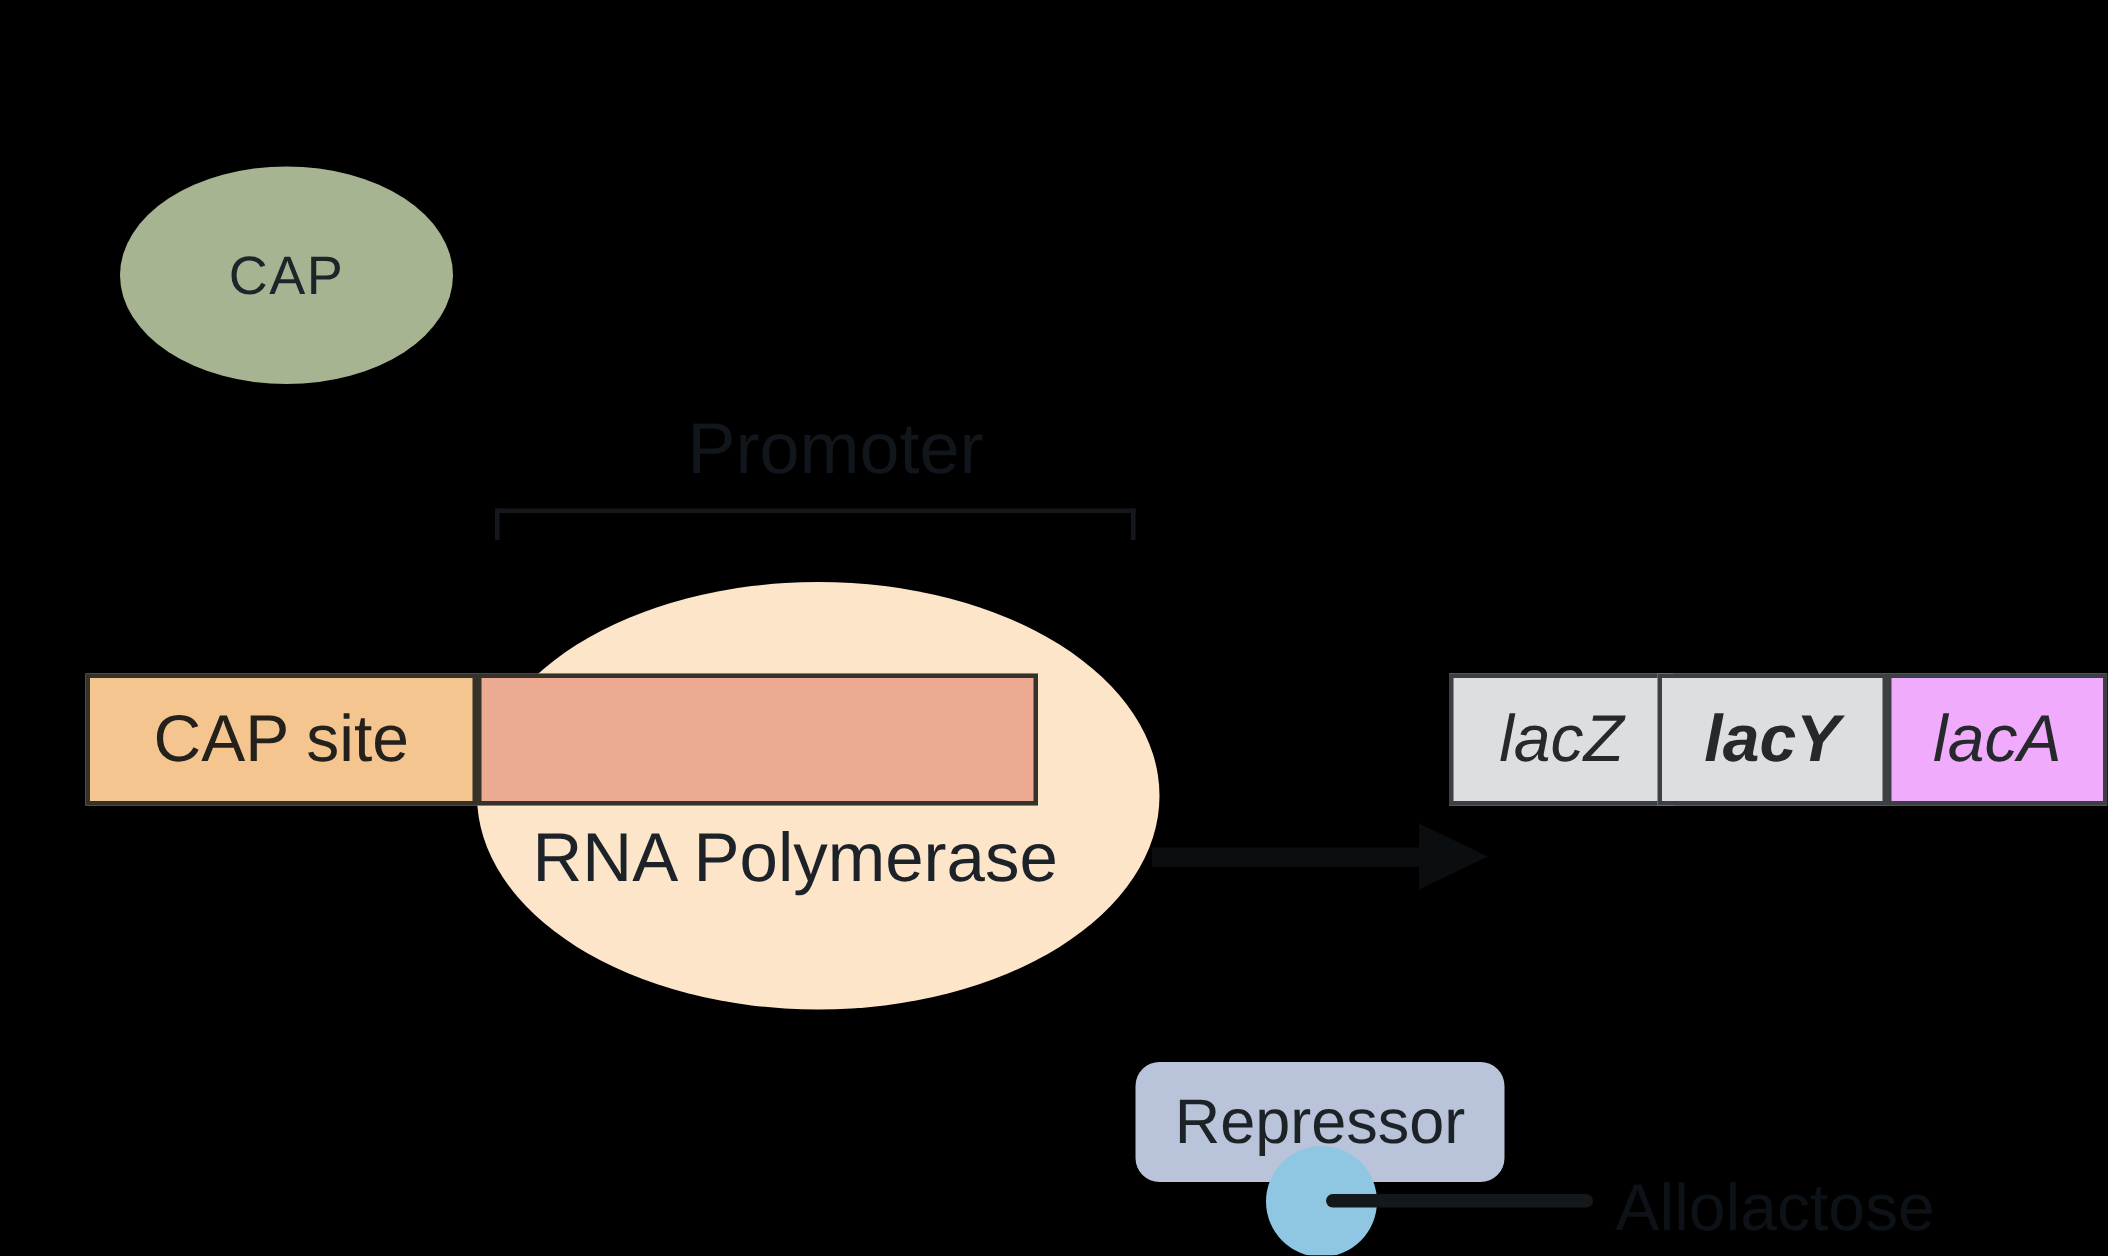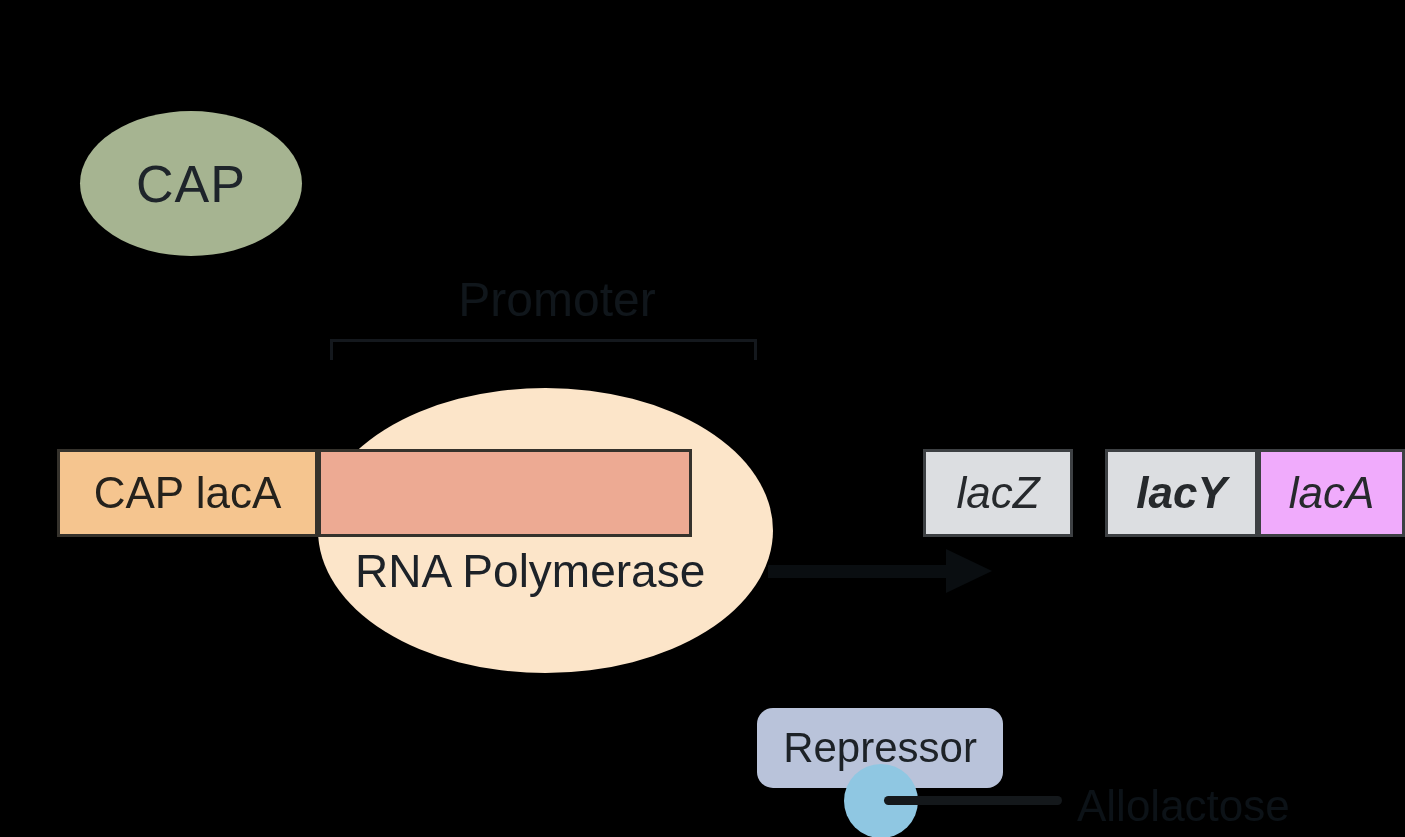--- a/index.html
+++ b/index.html
@@ -6,21 +6,21 @@
   #stage{
     position:relative;width:1405px;height:837px;background:#000000;
     overflow:hidden;font-family:"Liberation Sans",sans-serif;
   }
   
   .cap-ellipse{
     position:absolute;left:80px;top:111px;width:222px;height:145px;
     border-radius:50%;background:#a6b491;display:flex;align-items:center;
     justify-content:center;z-index:3;
   }
-  .cap-ellipse span{font-size:52px;color:#1e242a;letter-spacing:1px;}
+  .cap-ellipse span{font-size:36px;color:#1e242a;letter-spacing:1px;}
   
   .promoter-label{
     position:absolute;left:445px;top:272px;width:224px;text-align:center;
     font-size:48px;color:#10161b;z-index:3;
   }
   .promoter-bracket{
     position:absolute;left:330px;top:339px;width:421px;height:18px;
     border-top:3px solid #14181d;border-left:3px solid #14181d;
     border-right:3px solid #14181d;z-index:3;
   }
@@ -37,21 +37,21 @@
   .seg{
     position:absolute;top:449px;height:88px;box-sizing:border-box;
     display:flex;align-items:center;justify-content:center;
     font-size:44px;color:#24211c;z-index:2;
   }
   .seg-warm{border:3px solid #35322c;}
   .seg-gene{border:3px solid #3d4043;font-style:italic;color:#26292c;}
   .seg-capsite {left:57px;  width:261px;background:#f5c58f;}
   .seg-promoter{left:318px; width:374px;background:#edaa93;}
   .seg-operator{left:692px; width:263px;background:#f9e5bd;}
-  .seg-lacz    {left:923px; width:150px;background:#dcdee1;}
+  .seg-lacz    {left:966px; width:150px;background:#dcdee1;}
   .seg-lacy    {left:1105px;width:153px;background:#dcdee1;font-weight:bold;}
   .seg-laca    {left:1258px;width:147px;background:#f0abfc;}
   
   .arrow-shaft{
     position:absolute;left:768px;top:565px;width:182px;height:13px;
     background:#0a0e11;z-index:3;
   }
   .arrow-head{
     position:absolute;left:946px;top:549px;width:0;height:0;
     border-left:46px solid #0a0e11;border-top:22px solid transparent;
@@ -85,21 +85,21 @@
   <div class="cap-ellipse">
     <span>CAP</span>
   </div>
 
   <div class="promoter-label">Promoter</div>
   <div class="promoter-bracket"></div>
 
   <div class="rnap-ellipse"></div>
 
   <div class="seg seg-warm seg-capsite">
-    <span>CAP lacA</span>
+    <span>CAP site</span>
   </div>
   <div class="seg seg-warm seg-promoter"></div>
   <div class="seg seg-gene seg-lacz">
     <span>lacZ</span>
   </div>
   <div class="seg seg-gene seg-lacy">
     <span>lacY</span>
   </div>
   <div class="seg seg-gene seg-laca">
     <span>lacA</span>

